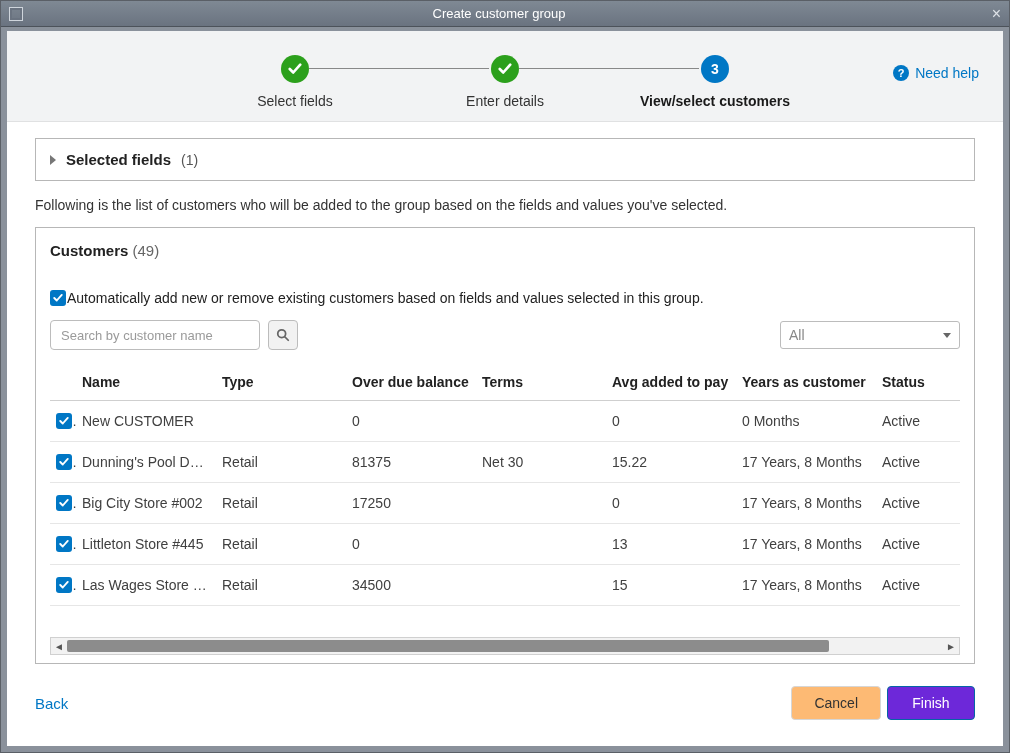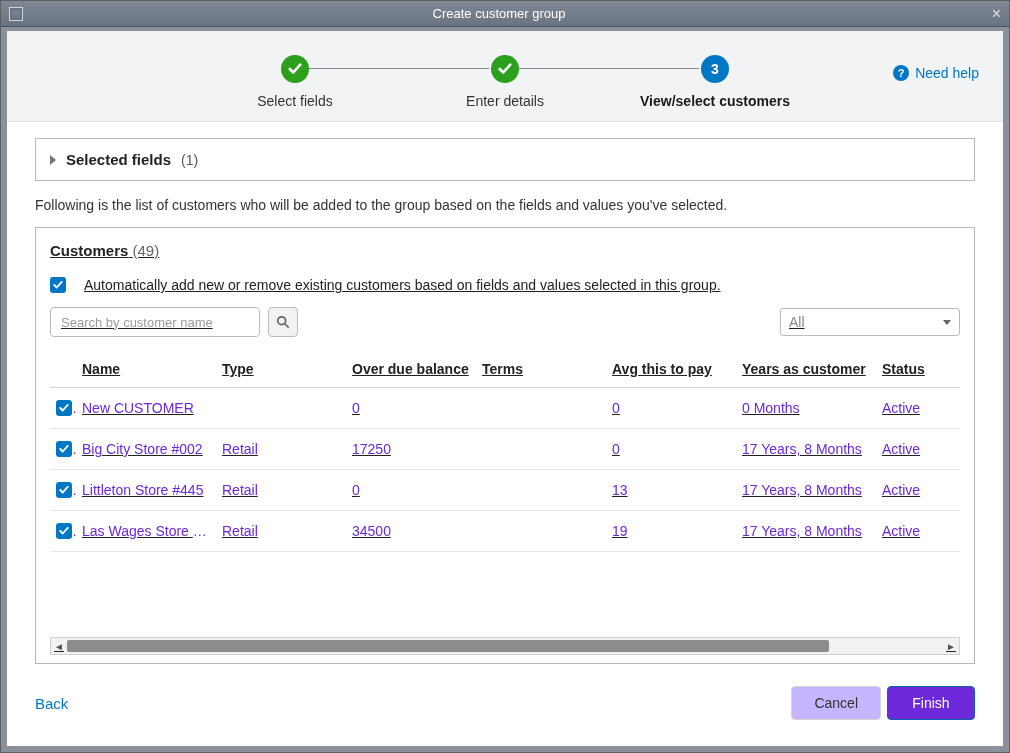--- a/index.html
+++ b/index.html
@@ -85,26 +85,26 @@
   .accordion .tri {
     width:0; height:0; border-top:5px solid transparent; border-bottom:5px solid transparent;
     border-left:6px solid #777;
   }
   .accordion .label { font-weight:bold; font-size:15px; }
   .accordion .count { color:#555; font-weight:normal; }
 
   .desc { margin:16px 0 14px 0; color:#333; }
 
   .customers-box {
-    border:1px solid #b7b7b7; padding:14px 14px 8px 14px; flex:1; display:flex; flex-direction:column; overflow:hidden;text-decoration:underline;
+    border:1px solid #b7b7b7; padding:14px 14px 8px 14px; flex:1; display:flex; flex-direction:column; overflow:hidden;
   }
   .cust-head { font-weight:bold; font-size:15px; }
   .cust-head .count { color:#666; font-weight:normal; }
 
-  .autorow { margin-top:18px; display:flex; align-items:center; gap:18px; }
+  .autorow { margin-top:31px; display:flex; align-items:center; gap:1px; }
 
   .cb {
     width:16px; height:16px; border-radius:3px; background:#0077c5; position:relative; flex:0 0 16px;
     display:inline-flex; align-items:center; justify-content:center;
   }
   .cb svg { width:10px; height:10px; }
 
   .toolbar { margin-top:14px; display:flex; align-items:center; }
   .search {
     width:210px; height:30px; border:1px solid #bcbcbc; border-radius:4px; padding:8px 10px;
@@ -126,21 +126,21 @@
   }
 
   
   .table-wrap { margin-top:14px; flex:1; overflow:hidden; position:relative; }
   table { width:100%; border-collapse:collapse; table-layout:fixed; }
   thead th {
     text-align:left; font-weight:bold; font-size:14px; padding:10px 6px 10px 6px;
     border-bottom:1px solid #cfcfcf; color:#222; white-space:nowrap; overflow:hidden; text-overflow:ellipsis;
   }
   tbody td {
-    padding:12px 6px; border-bottom:1px solid #e6e6e6; font-size:14px; color:#6d28d9;
+    padding:12px 6px; border-bottom:1px solid #e6e6e6; font-size:14px; color:#404040;
     white-space:nowrap; overflow:hidden; text-overflow:ellipsis;margin-left:34px;
   }
   .col-cb { width:26px; }
   .col-name { width:140px; }
   .col-type { width:130px; }
   .col-bal  { width:130px; }
   .col-terms{ width:130px; }
   .col-days { width:130px; }
   .col-years{ width:140px; }
   .col-status{ width:auto; }
@@ -162,21 +162,21 @@
 
   
   .footer {
     padding:22px 28px 26px 28px; display:flex; align-items:center;
   }
   .back-link { color:#0077c5; cursor:pointer; font-size:15px; }
   .btn {
     height:34px; padding:0 22px; border-radius:4px; font-size:14px; cursor:pointer;
     display:flex; align-items:center; justify-content:center;
   }
-  .btn-cancel { background:#c4b5fd; color:#333; margin-left:auto; border:1px solid #d6d6d6; }
+  .btn-cancel { background:#fdba74; color:#333; margin-left:auto; border:1px solid #d6d6d6; }
   .btn-finish { background:#6d28d9; color:#fff; margin-left:6px; border:1px solid #0565a6; font-weight:500; min-width:88px; }
 
 </style>
 </head>
 <body>
 
 <div class="window">
 
   <div class="titlebar">
     <div class="sys-icon"></div>
@@ -271,21 +271,21 @@
                 <col class="col-years">
                 <col class="col-status">
             </colgroup>
             <thead>
               <tr>
                 <th></th>
                 <th>Name</th>
                 <th>Type</th>
                 <th>Over due balance</th>
                 <th>Terms</th>
-                <th>Avg this to pay</th>
+                <th>Avg added to pay</th>
                 <th>Years as customer</th>
                 <th>Status</th>
               </tr>
             </thead>
             <tbody id="cust-tbody">
                 <tr>
                   <td><span class="cb">
                       <svg viewBox="0 0 16 16">
                         <path d="M2 8 L6 12 L14 3" stroke="#fff" stroke-width="3" fill="none" stroke-linecap="round" stroke-linejoin="round"></path>
                       </svg>
@@ -297,20 +297,34 @@
                   <td>0</td>
                   <td>0 Months</td>
                   <td>Active</td>
                 </tr>
                 <tr>
                   <td><span class="cb">
                       <svg viewBox="0 0 16 16">
                         <path d="M2 8 L6 12 L14 3" stroke="#fff" stroke-width="3" fill="none" stroke-linecap="round" stroke-linejoin="round"></path>
                       </svg>
                     </span></td>
+                  <td>Dunning's Pool Depot</td>
+                  <td>Retail</td>
+                  <td>81375</td>
+                  <td>Net 30</td>
+                  <td>15.22</td>
+                  <td>17 Years, 8 Months</td>
+                  <td>Active</td>
+                </tr>
+                <tr>
+                  <td><span class="cb">
+                      <svg viewBox="0 0 16 16">
+                        <path d="M2 8 L6 12 L14 3" stroke="#fff" stroke-width="3" fill="none" stroke-linecap="round" stroke-linejoin="round"></path>
+                      </svg>
+                    </span></td>
                   <td>Big City Store #002</td>
                   <td>Retail</td>
                   <td>17250</td>
                   <td></td>
                   <td>0</td>
                   <td>17 Years, 8 Months</td>
                   <td>Active</td>
                 </tr>
                 <tr>
                   <td><span class="cb">
@@ -329,21 +343,21 @@
                 <tr>
                   <td><span class="cb">
                       <svg viewBox="0 0 16 16">
                         <path d="M2 8 L6 12 L14 3" stroke="#fff" stroke-width="3" fill="none" stroke-linecap="round" stroke-linejoin="round"></path>
                       </svg>
                     </span></td>
                   <td>Las Wages Store # 554</td>
                   <td>Retail</td>
                   <td>34500</td>
                   <td></td>
-                  <td>19</td>
+                  <td>15</td>
                   <td>17 Years, 8 Months</td>
                   <td>Active</td>
                 </tr>
               </tbody>
           </table>
         </div>
 
         <div class="hscroll">
           <div class="arrow">◄</div>
           <div class="track">

